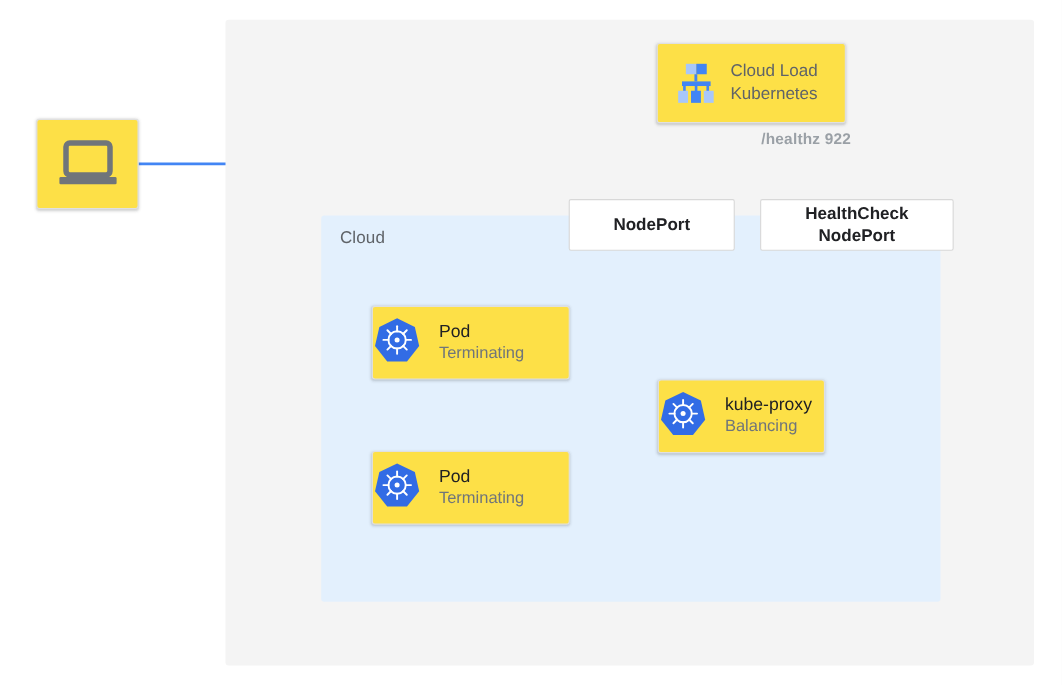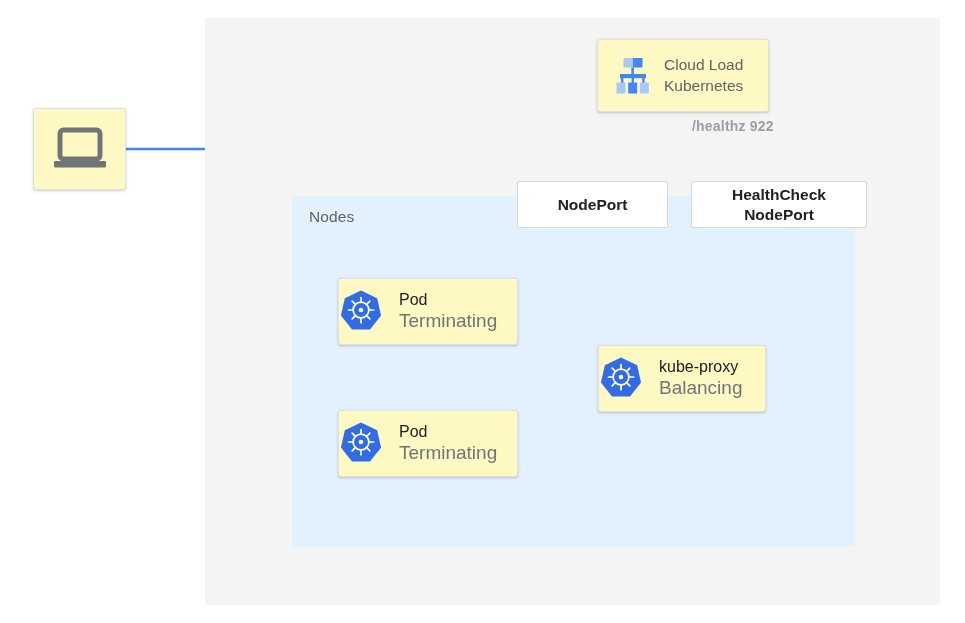--- a/index.html
+++ b/index.html
@@ -37,21 +37,21 @@
   }
   .nodes-label {
     left: 309px; top: 208px;
     font-size: 15.5px;
     color: #5f6368;
     letter-spacing: .1px;
   }
 
   
   .card {
-    background: #fef9c3;
+    background: #fde047;
     border: 1px solid #e0e0e0;
     border-radius: 3px;
     box-shadow: 0 1px 2px rgba(60,64,67,.18), 0 1px 3px 1px rgba(60,64,67,.06);
     box-sizing: border-box;
     display: flex;
     align-items: center;
   }
 
   
   .card-laptop {
@@ -90,24 +90,24 @@
   }
   .box-nodeport { left: 517px; top: 181px; width: 151px; height: 47px; }
   .box-hcnodeport { left: 691px; top: 181px; width: 176px; height: 47px; }
 
   
   .card-k8s {
     gap: 16px;
   }
   .card-pod1 { left: 338px; top: 278px; width: 180px; height: 67px; }
   .card-pod2 { left: 338px; top: 410px; width: 180px; height: 67px; }
-  .card-kproxy { left: 598px; top: 345px; width: 168px; height: 67px; }
+  .card-kproxy { left: 598px; top: 345px; width: 152px; height: 67px; }
   .k8s-texts { display: flex; flex-direction: column; line-height: 1.18; }
   .k8s-title { font-size: 16px; color: #202124; }
-  .k8s-sub { font-size: 19px; color: #70757a; }
+  .k8s-sub { font-size: 15px; color: #70757a; }
 
   
   .icon-laptop svg, .icon-lb svg, .icon-k8s svg { display: block; }
 
   
   .healthz-label {
     left: 692px; top: 118px;
     font-size: 14px;
     font-weight: bold;
     color: #9aa0a6;
@@ -141,21 +141,21 @@
 
   <path d="M 689 285 L 593 285 L 593 236" fill="none" stroke="#4285f4" stroke-width="2.4" stroke-linecap="round" stroke-dasharray="0.1 8" marker-end="url(#arrow-blue)"></path>
 
   <path d="M 598 379 L 556 379" fill="none" stroke="#4285f4" stroke-width="2.4"></path>
   <path d="M 556 379 L 556 311 L 524 311" fill="none" stroke="#4285f4" stroke-width="2.4" marker-end="url(#arrow-blue)"></path>
   <path d="M 556 379 L 556 443 L 524 443" fill="none" stroke="#4285f4" stroke-width="2.4" marker-end="url(#arrow-blue)"></path>
 </svg>
 
 <div class="abs panel-gray"></div>
 <div class="abs panel-nodes"></div>
-<div class="abs nodes-label">Nodes</div>
+<div class="abs nodes-label">Cloud</div>
 
 <div class="abs card card-laptop">
   <span class="icon-laptop">
     <svg width="54" height="44" viewBox="0 0 54 44" xmlns="http://www.w3.org/2000/svg">
       <rect x="7" y="3" width="40" height="29" rx="3.5" fill="none" stroke="#70757a" stroke-width="5"></rect>
       <rect x="1" y="34" width="52" height="6.5" rx="1.2" fill="#70757a"></rect>
     </svg>
   </span>
 </div>
 

